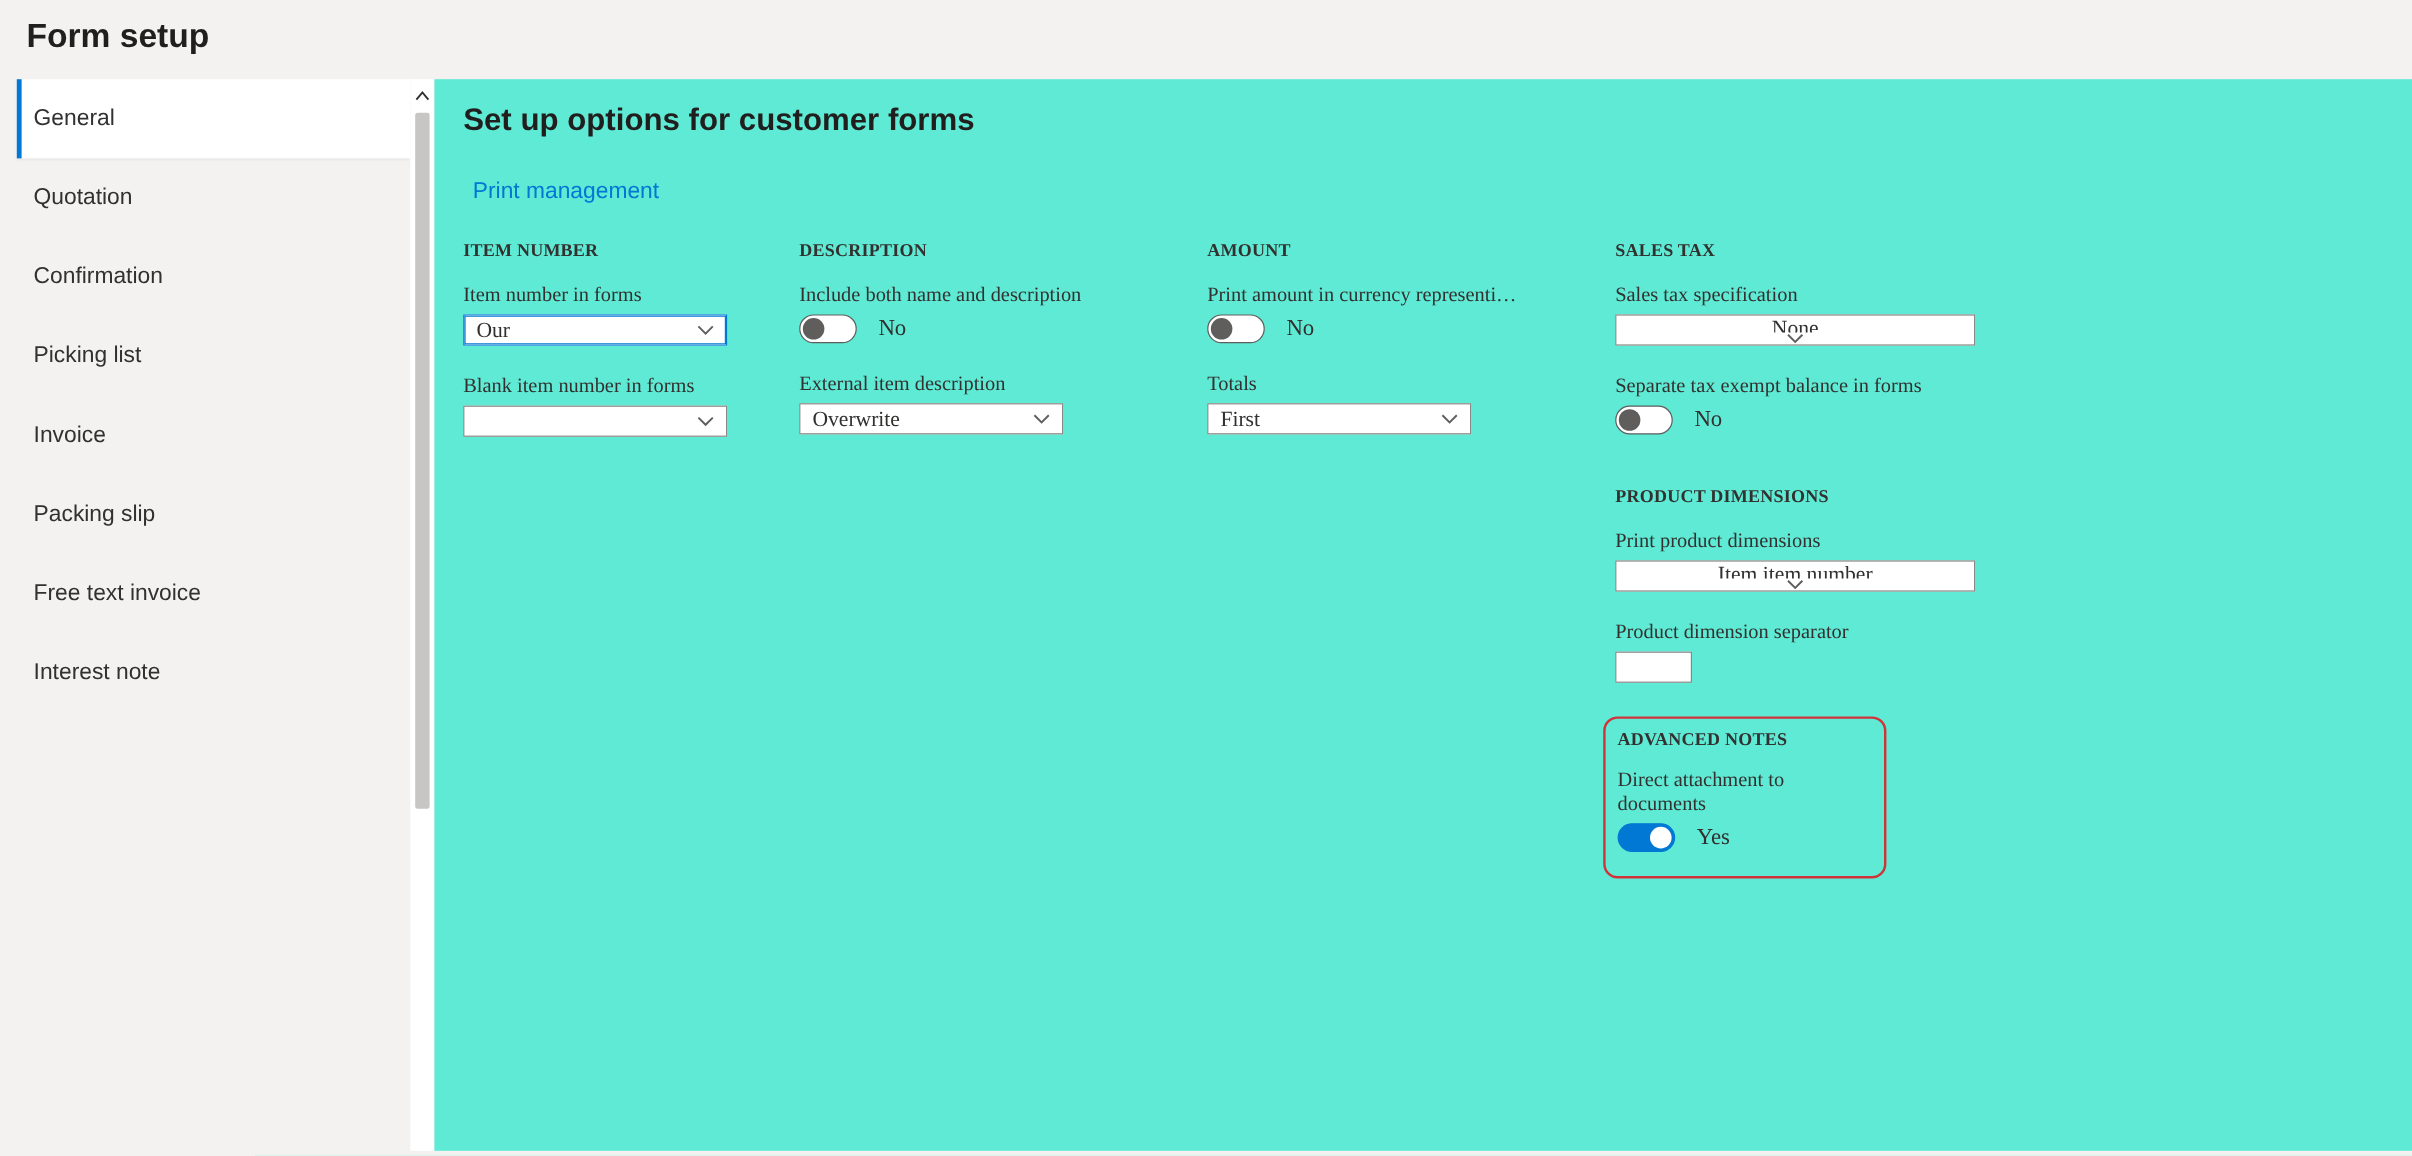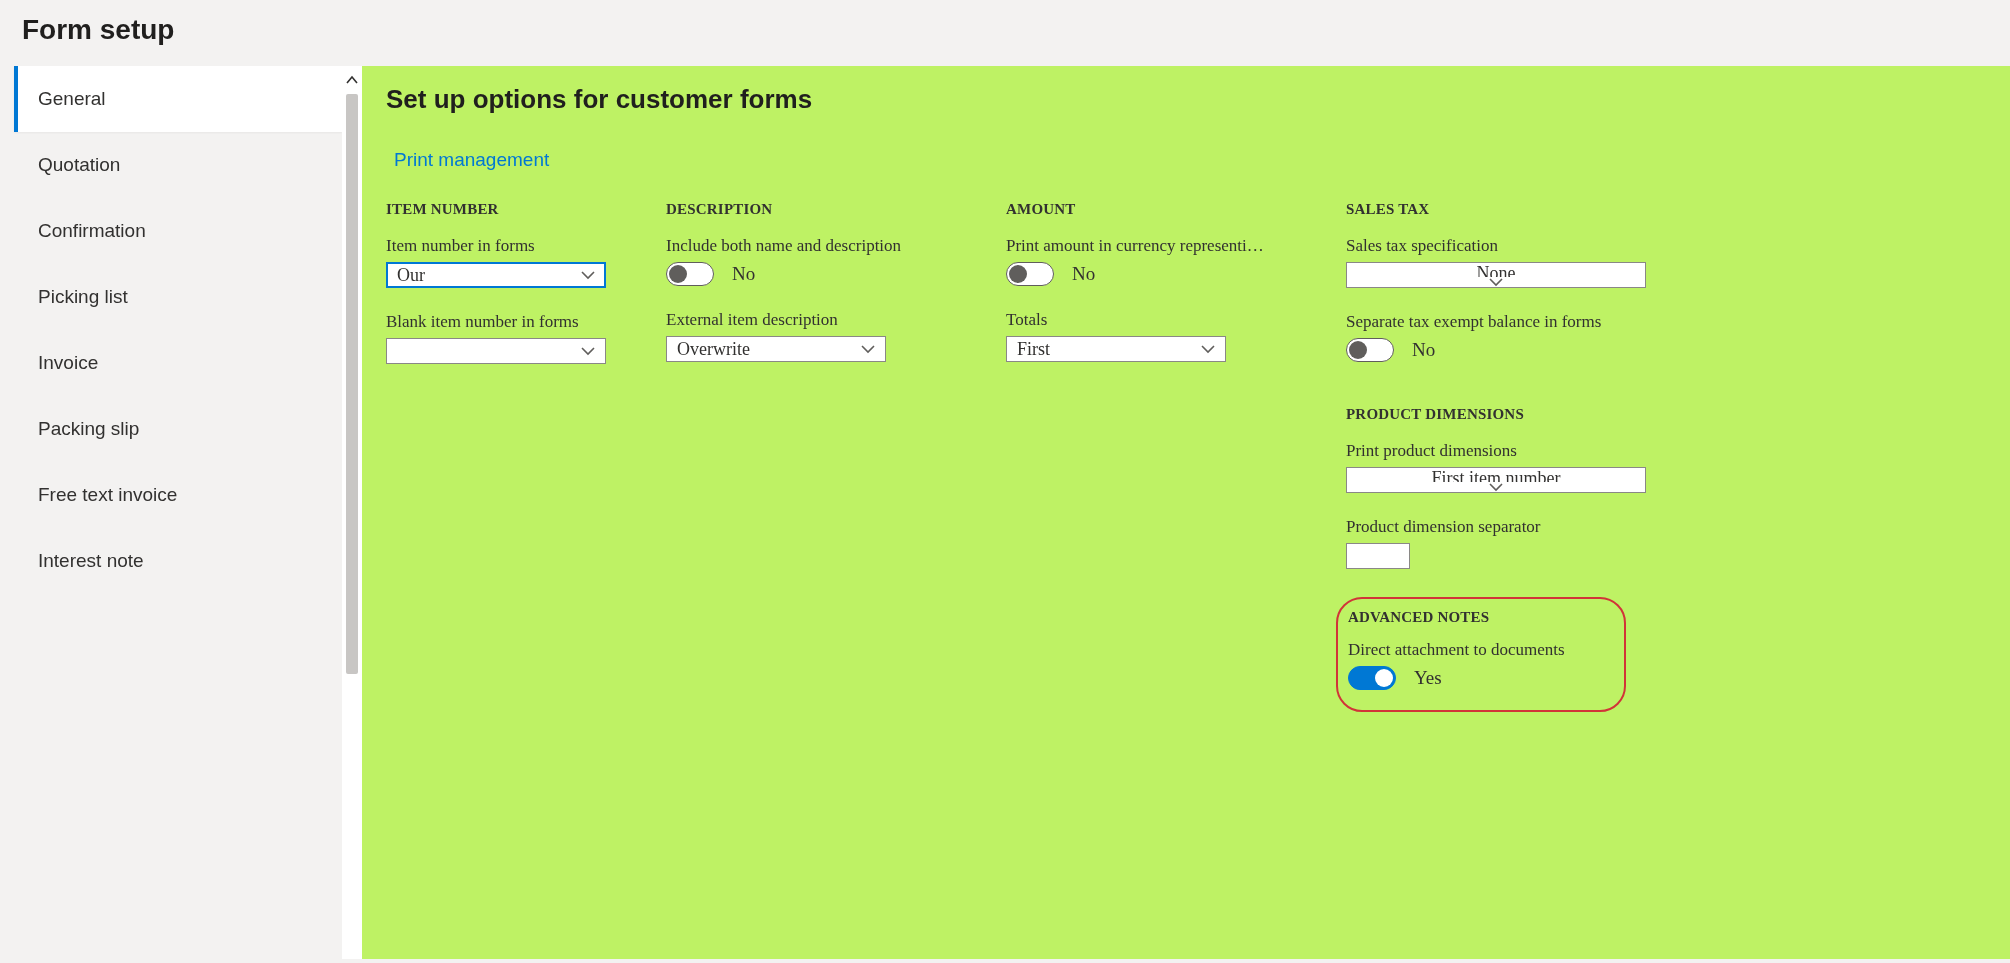--- a/index.html
+++ b/index.html
@@ -23,21 +23,21 @@
     height: calc(100% - 70px);
   }
 
   
   .sidebar {
     width: 342px;
     padding-left: 14px;
     flex-shrink: 0;
   }
   .sidebar-item {
-    padding: 22px 20px;
+    padding: 22px 10px;
     font-size: 19px;
     color: #323130;
     cursor: pointer;
     border-left: 4px solid transparent;
   }
   .sidebar-item.active {
     background: #ffffff;
     border-left: 4px solid #0078d4;
     box-shadow: 0 1px 2px rgba(0,0,0,.05);
   }
@@ -58,21 +58,21 @@
   .scroll-thumb {
     background: #c8c6c4;
     width: 12px;
     height: 580px;
     border-radius: 2px;
   }
 
   
   .main {
     flex: 1;
-    background: #bef264;
+    background: #5eead4;
     padding: 18px 30px 40px 24px;
     overflow-y: auto;
   }
   .main-title {
     font-size: 26px;
     font-weight: 600;
     margin-bottom: 34px;
     color: #201f1e;
   }
   .link {
@@ -169,25 +169,25 @@
     right: 2px;
     background: #ffffff;
   }
   .toggle-label-val {
     font-size: 19px;
     color: #323130;
   }
 
   .highlight-box {
     border: 2px solid #d13438;
-    border-radius: 26px;
+    border-radius: 12px;
     padding: 10px 14px 14px 10px;
     margin-left: -10px;
     margin-top: 28px;
-    width: 290px;
+    width: 236px;
   }
 </style>
 </head>
 <body>
 
 <div class="page-title">Form setup</div>
 
 <div class="layout">
 
   <div class="sidebar">
@@ -319,21 +319,21 @@
               </div>
             <span class="toggle-label-val">No</span>
           </div>
         </div>
 
         <div class="section-head spaced">PRODUCT DIMENSIONS</div>
 
         <div class="field">
           <div class="field-label">Print product dimensions</div>
           <div class="select wide">
-            <span class="select-value">First item number</span>
+            <span class="select-value">Item item number</span>
             <span class="caret">
               <svg width="14" height="10" viewBox="0 0 14 10">
                   <path d="M1 2 L7 8 L13 2" stroke="#605e5c" stroke-width="1.6" fill="none"></path>
                 </svg>
             </span>
           </div>
         </div>
 
         <div class="field">
           <div class="field-label">Product dimension separator</div>

